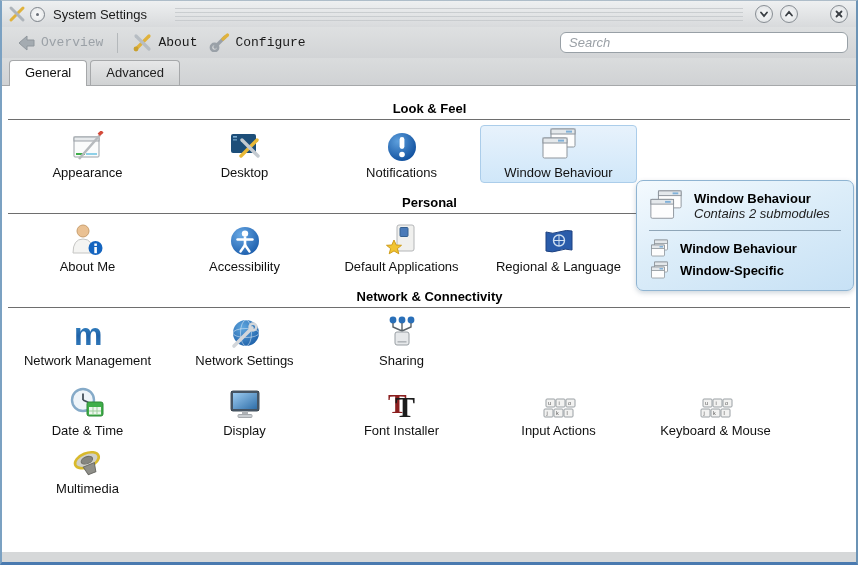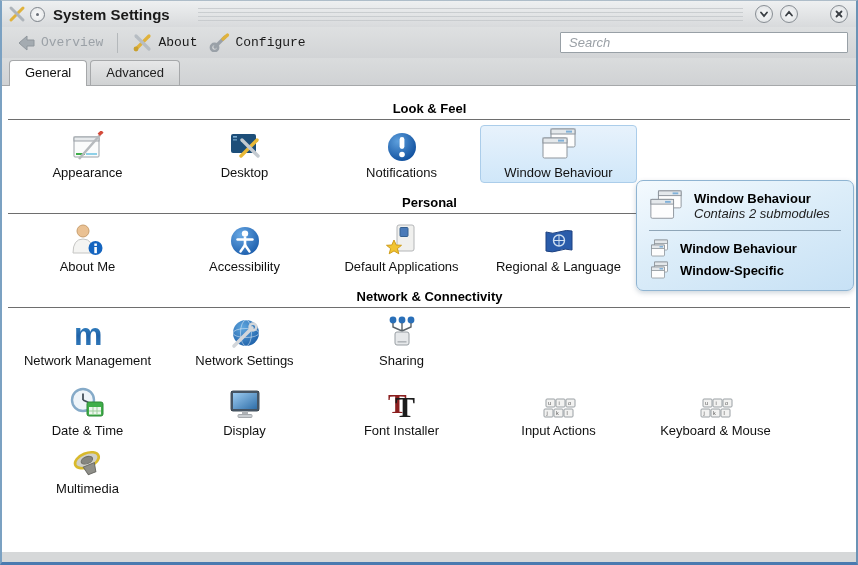--- a/index.html
+++ b/index.html
@@ -11,36 +11,36 @@
     background:#d6d8d9; display:flex; flex-direction:column; overflow:hidden;
   }
   
   .titlebar { height:26px; flex:none; display:flex; align-items:center; padding:0 8px 0 6px;
     background:linear-gradient(#eef0f1, #d8dadc); }
   .titlebar .appicon { width:18px; height:18px; margin-right:4px; }
   .menu-btn { width:15px; height:15px; border-radius:50%; border:1px solid #7d838a;
     background:radial-gradient(#fdfdfd,#dfe2e4); margin-right:8px; position:relative; }
   .menu-btn::after { content:""; position:absolute; left:5px; top:5px; width:3px; height:3px;
     border-radius:50%; background:#6a7078; }
-  .title-text { font-size:15px; font-weight:bold; color:#1a1a1a; margin-right:28px; white-space:nowrap; }
+  .title-text { font-size:13px; font-weight:normal; color:#1a1a1a; margin-right:28px; white-space:nowrap; }
   .title-stripes { flex:1; height:13px; margin-right:12px; align-self:center;
     background:repeating-linear-gradient(180deg,#c3c7ca 0 1px, transparent 1px 4px);
     opacity:.8; }
   .winbtn { width:18px; height:18px; border-radius:50%; border:1px solid #888e94;
     background:radial-gradient(#f8f9fa,#dcdfe1); display:flex; align-items:center; justify-content:center; }
   .winbtn + .winbtn { margin-left:7px; }
   .winbtn.close { margin-left:32px; }
   
   .toolbar { height:31px; flex:none; display:flex; align-items:center; padding:0 8px;
     background:linear-gradient(#dee0e1,#d2d4d6); }
   .tbtn { display:flex; align-items:center; gap:5px; padding:2px 6px; font-size:13px; color:#1a1a1a;
     border-radius:3px; cursor:default;font-family:Liberation Mono, monospace; }
   .tbtn.disabled { color:#9ba1a7; }
   .tsep { width:1px; height:20px; background:#b4b8bb; margin:0 8px; }
-  .searchbox { margin-left:auto; width:288px; height:21px; border:1px solid #98a0a6; border-radius:1px;
+  .searchbox { margin-left:auto; width:288px; height:21px; border:1px solid #98a0a6; border-radius:6px;
     background:#fff; font-size:13px; padding:0 8px; color:#333; font-family:"Liberation Sans",sans-serif; }
   .searchbox::placeholder { color:#9aa0a6; font-style:italic; }
   
   .tabbar { height:28px; flex:none; display:flex; align-items:flex-end; padding-left:7px;
     background:linear-gradient(#dadcdd,#d0d2d4); border-bottom:1px solid #a6a8aa; }
   .tab { font-size:13px; padding:4px 15px 5px; border:1px solid #a6a8aa; border-bottom:none;
     border-radius:4px 4px 0 0; margin-right:3px; position:relative; }
   .tab.active { background:#fff; margin-bottom:-1px; padding-bottom:6px; z-index:2; color:#111; }
   .tab.inactive { background:linear-gradient(#e6e7e8,#d0d2d3); color:#222; }
   

